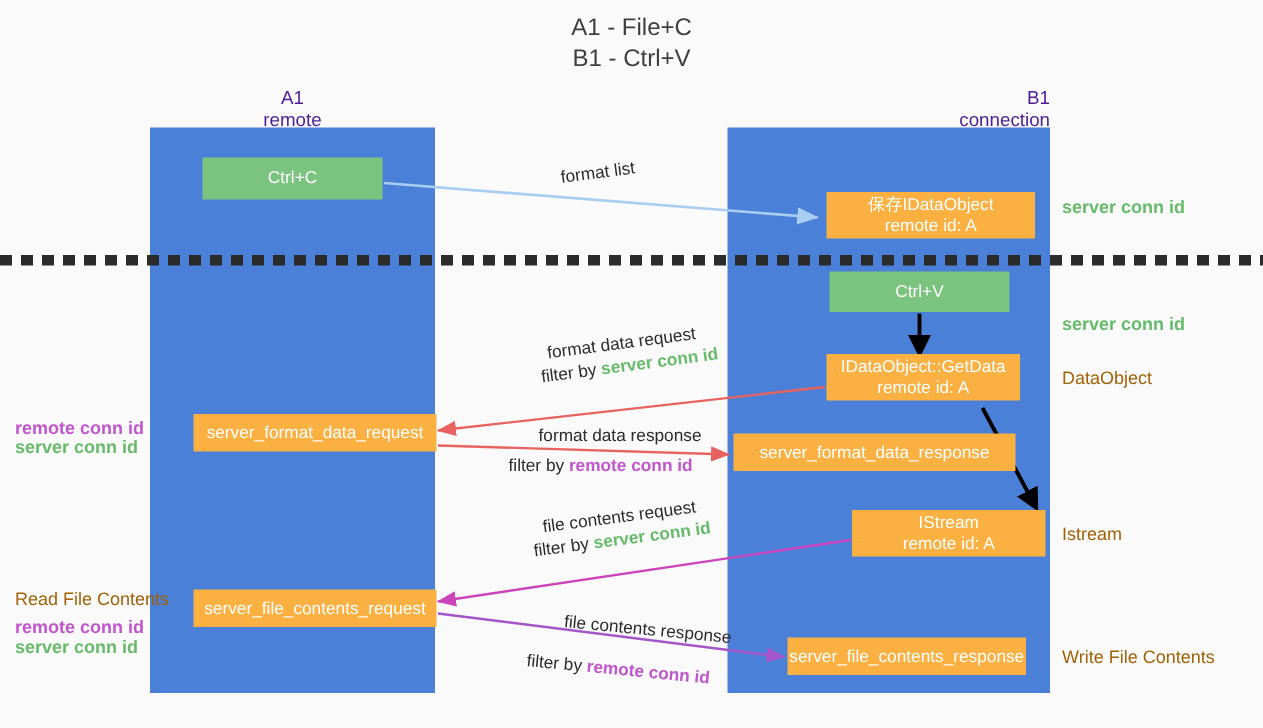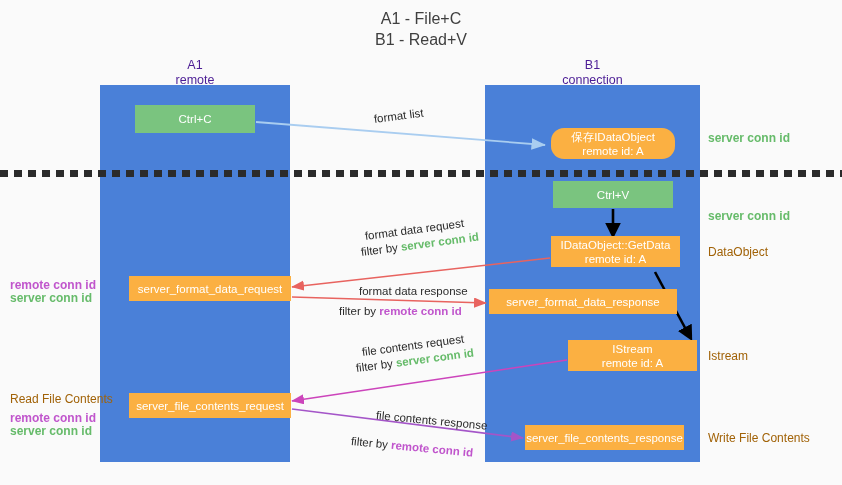--- a/index.html
+++ b/index.html
@@ -98,28 +98,28 @@
     pointer-events: none;
   }
 </style>
 </head>
 <body>
 
 <div id="stage">
 
   <div class="abs title-block">
     <div>A1 - File+C</div>
-    <div>B1 - Read+V</div>
+    <div>B1 - Ctrl+V</div>
   </div>
 
   <div class="abs col-header" style="left:100px; top:58px; width:190px;">
     <div>A1</div>
     <div>remote</div>
   </div>
-  <div class="abs col-header" style="left:485px; top:58px; width:215px;">
+  <div class="abs col-header" style="left:485px; top:58px; width:215px;text-align:right;">
     <div>B1</div>
     <div>connection</div>
   </div>
 
   <div class="abs lane" style="left:100px; top:85px; width:190px; height:377px;"></div>
   <div class="abs lane" style="left:485px; top:85px; width:215px; height:377px;"></div>
 
   <svg class="overlay" viewBox="0 0 842 485">
     <defs>
       <marker id="ah-blue" markerWidth="9" markerHeight="9" refX="7.5" refY="3.2" orient="auto" markerUnits="strokeWidth">
@@ -161,21 +161,21 @@
   </div>
 
   <div class="abs node orange" style="left:129px; top:393px; width:162px; height:25px;">
     <span>server_file_contents_request</span>
   </div>
 
   <div class="abs node orange" style="left:129px; top:276px; width:162px; height:25px;">
     <span>server_format_data_request</span>
   </div>
 
-  <div class="abs node orange" style="left:551px; top:128px; width:124px; height:31px;border-radius:13px;">
+  <div class="abs node orange" style="left:551px; top:128px; width:139px; height:31px;">
     <span>保存IDataObject</span>
     <span class="l2">remote id: A</span>
   </div>
 
   <div class="abs node green" style="left:553px; top:181px; width:120px; height:27px;">
     <span>Ctrl+V</span>
   </div>
 
   <div class="abs node orange" style="left:551px; top:236px; width:129px; height:31px;">
     <span>IDataObject::GetData</span>

